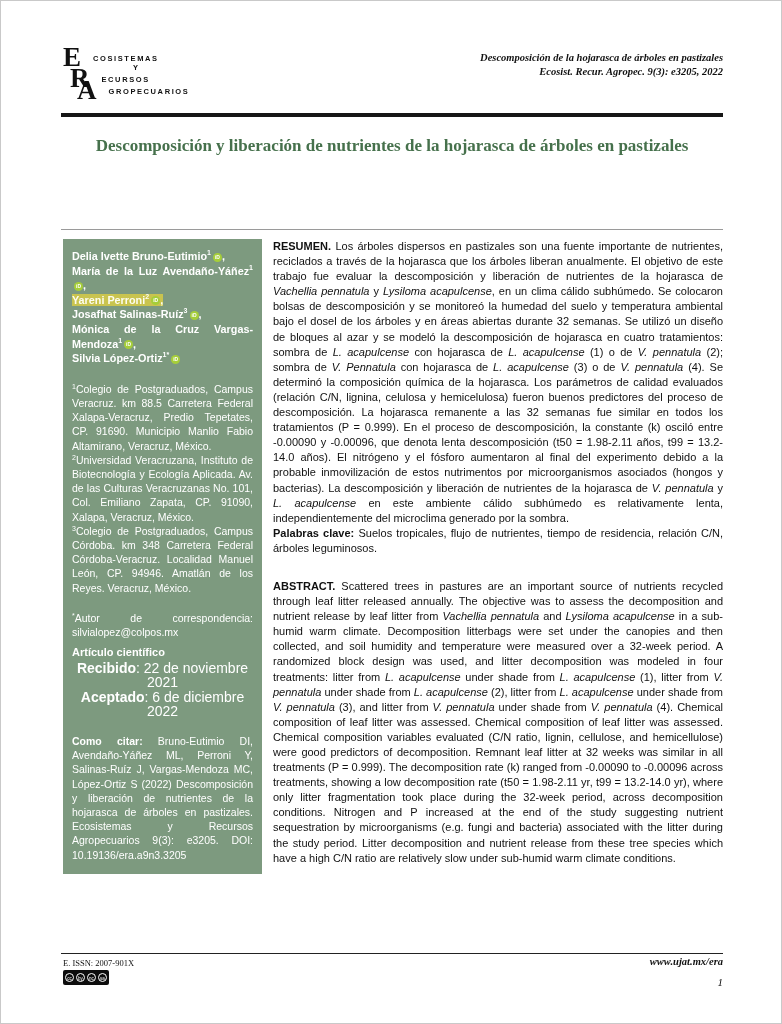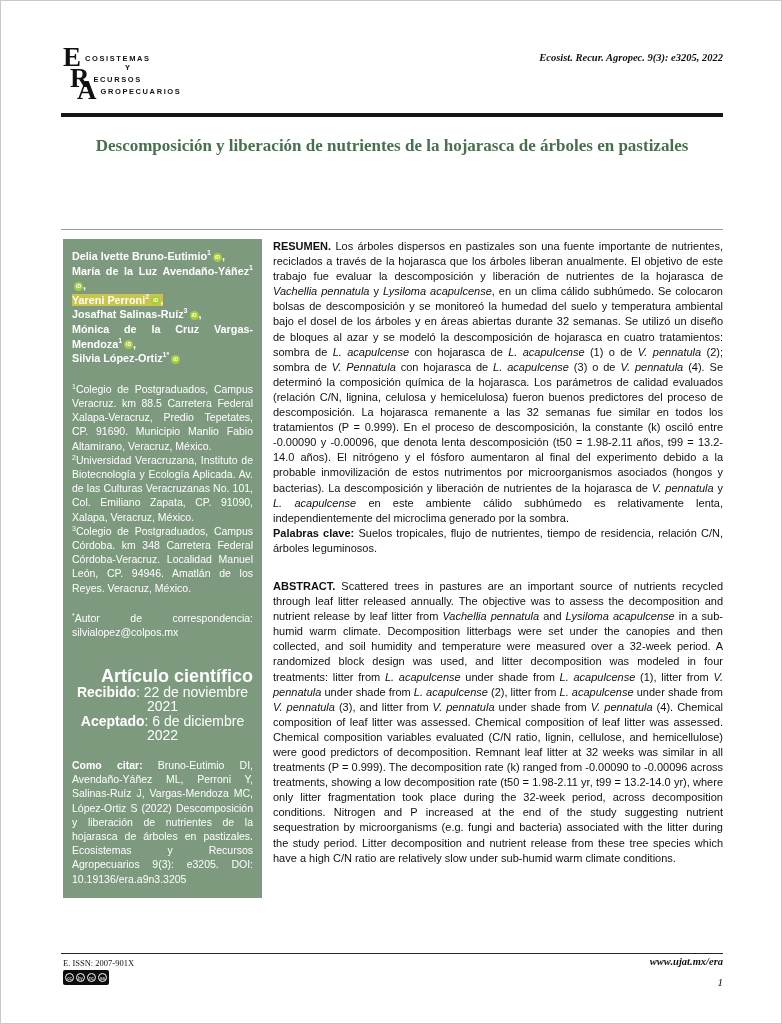--- a/index.html
+++ b/index.html
@@ -7,21 +7,21 @@
         border:1px solid #c9c9c9;box-sizing:border-box;overflow:hidden;
         font-family:"Liberation Sans",sans-serif;color:#1a1a1a;}
   .b{font-weight:bold;}
   .i{font-style:italic;}
 
   
   .header{position:absolute;left:62px;right:58px;top:50px;display:flex;justify-content:space-between;align-items:flex-start;}
   .logo{display:flex;flex-direction:column;color:#111;}
   .logo-row{display:flex;align-items:flex-end;height:12px;}
   .logo-big{font-family:"Liberation Serif",serif;font-weight:bold;font-size:27px;line-height:11px;}
-  .logo-small{font-size:7.5px;font-weight:bold;letter-spacing:1.6px;margin-left:4px;line-height:8px;}
+  .logo-small{font-size:7.5px;font-weight:bold;letter-spacing:1.6px;margin-left:12px;line-height:8px;}
   .logo-row:nth-child(2){margin-left:58px;height:9px;}
   .logo-row:nth-child(3){margin-left:7px;}
   .logo-row:nth-child(4){margin-left:14px;}
   .cite-block{font-family:"Liberation Serif",serif;font-style:italic;font-weight:bold;
               font-size:10.5px;line-height:13.5px;text-align:right;color:#111;}
   .rule-thick{position:absolute;left:60px;right:58px;top:112px;height:4px;background:#161616;}
 
   
   .title-es{position:absolute;left:60px;right:58px;top:133px;text-align:center;
             font-family:"Liberation Serif",serif;font-weight:bold;font-size:17px;line-height:23px;color:#46714c;}
@@ -35,21 +35,21 @@
   .sidebar{width:199px;flex:0 0 199px;background:#7d9a7f;color:#ffffff;
            padding:10px 9px 12px 9px;box-sizing:border-box;font-size:10.5px;line-height:14.2px;}
   .author{font-weight:bold;text-align:justify;font-size:10.8px;line-height:14.6px;}
   .hl{background:#c9c44f;color:#fdfdef;}
   .orcid{display:inline-block;width:9px;height:9px;border-radius:50%;background:#a6ce39;color:#fff;
          font-size:5px;line-height:9px;text-align:center;vertical-align:middle;margin-left:2px;font-weight:bold;}
   sup{font-size:7px;line-height:0;}
   .affils{margin-top:16px;}
   .affil{text-align:justify;}
   .corresp{margin-top:16px;text-align:justify;}
-  .art-head{margin-top:28px;text-align:right;font-weight:bold;font-size:18px;line-height:18px;}
+  .art-head{margin-top:4px;text-align:left;font-weight:bold;font-size:11px;line-height:18px;}
   .art-line{text-align:center;font-size:14px;}
   .cite-how{margin-top:16px;text-align:justify;}
 
   .main{flex:1;font-size:11px;line-height:15.1px;text-align:justify;color:#111;}
   .main p{margin:0;}
   .main .gap-before{margin-top:23px;}
 
   
   .footer-line{position:absolute;left:60px;right:58px;top:952px;border-top:1.6px solid #222;}
   .footer-left{position:absolute;left:62px;top:957px;font-family:"Liberation Serif",serif;font-size:8.5px;color:#111;}
@@ -78,20 +78,21 @@
       <div class="logo-row">
         <span class="logo-big">R</span>
         <span class="logo-small">ECURSOS</span>
       </div>
       <div class="logo-row">
         <span class="logo-big">A</span>
         <span class="logo-small">GROPECUARIOS</span>
       </div>
     </div>
     <div class="cite-block">
+      <div>Descomposición de la hojarasca de árboles en pastizales</div>
       <div>Ecosist. Recur. Agropec. 9(3): e3205, 2022</div>
     </div>
   </div>
   <div class="rule-thick"></div>
 
   <div class="title-es"><span>Descomposición y liberación de nutrientes de la hojarasca de árboles en pastizales</span></div>
   <div class="rule-thin"></div>
 
   <div class="columns">
 

